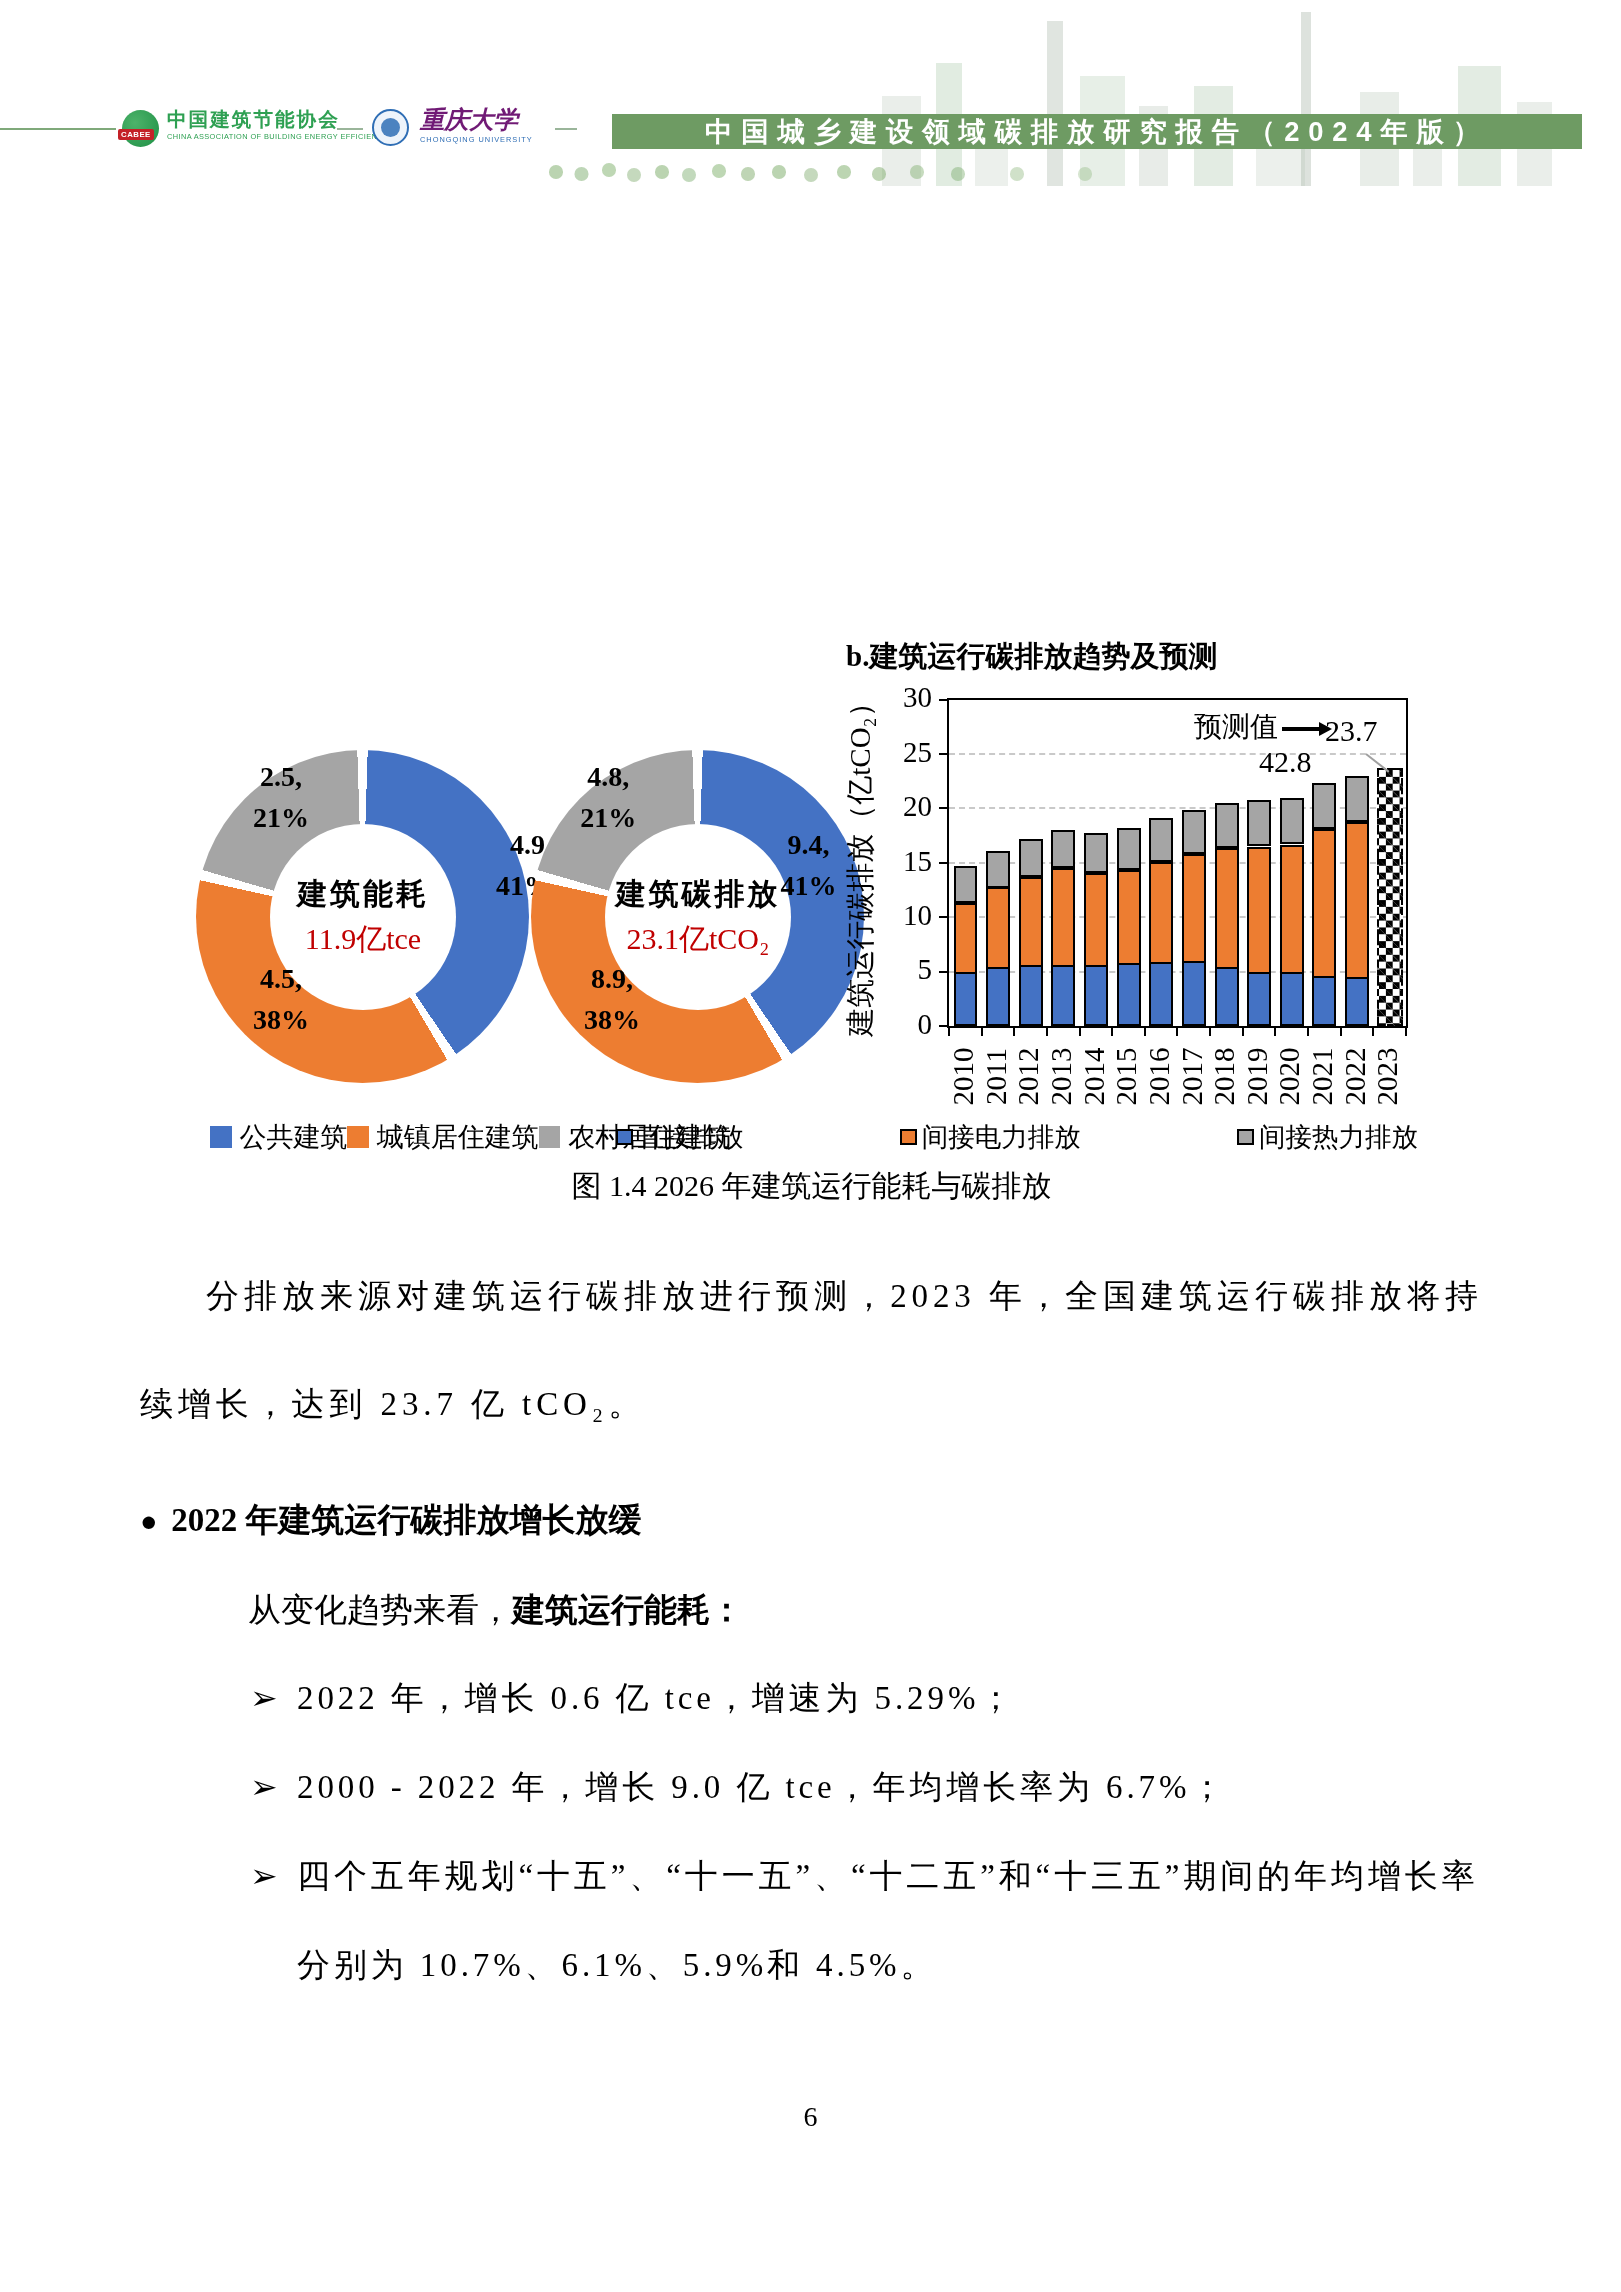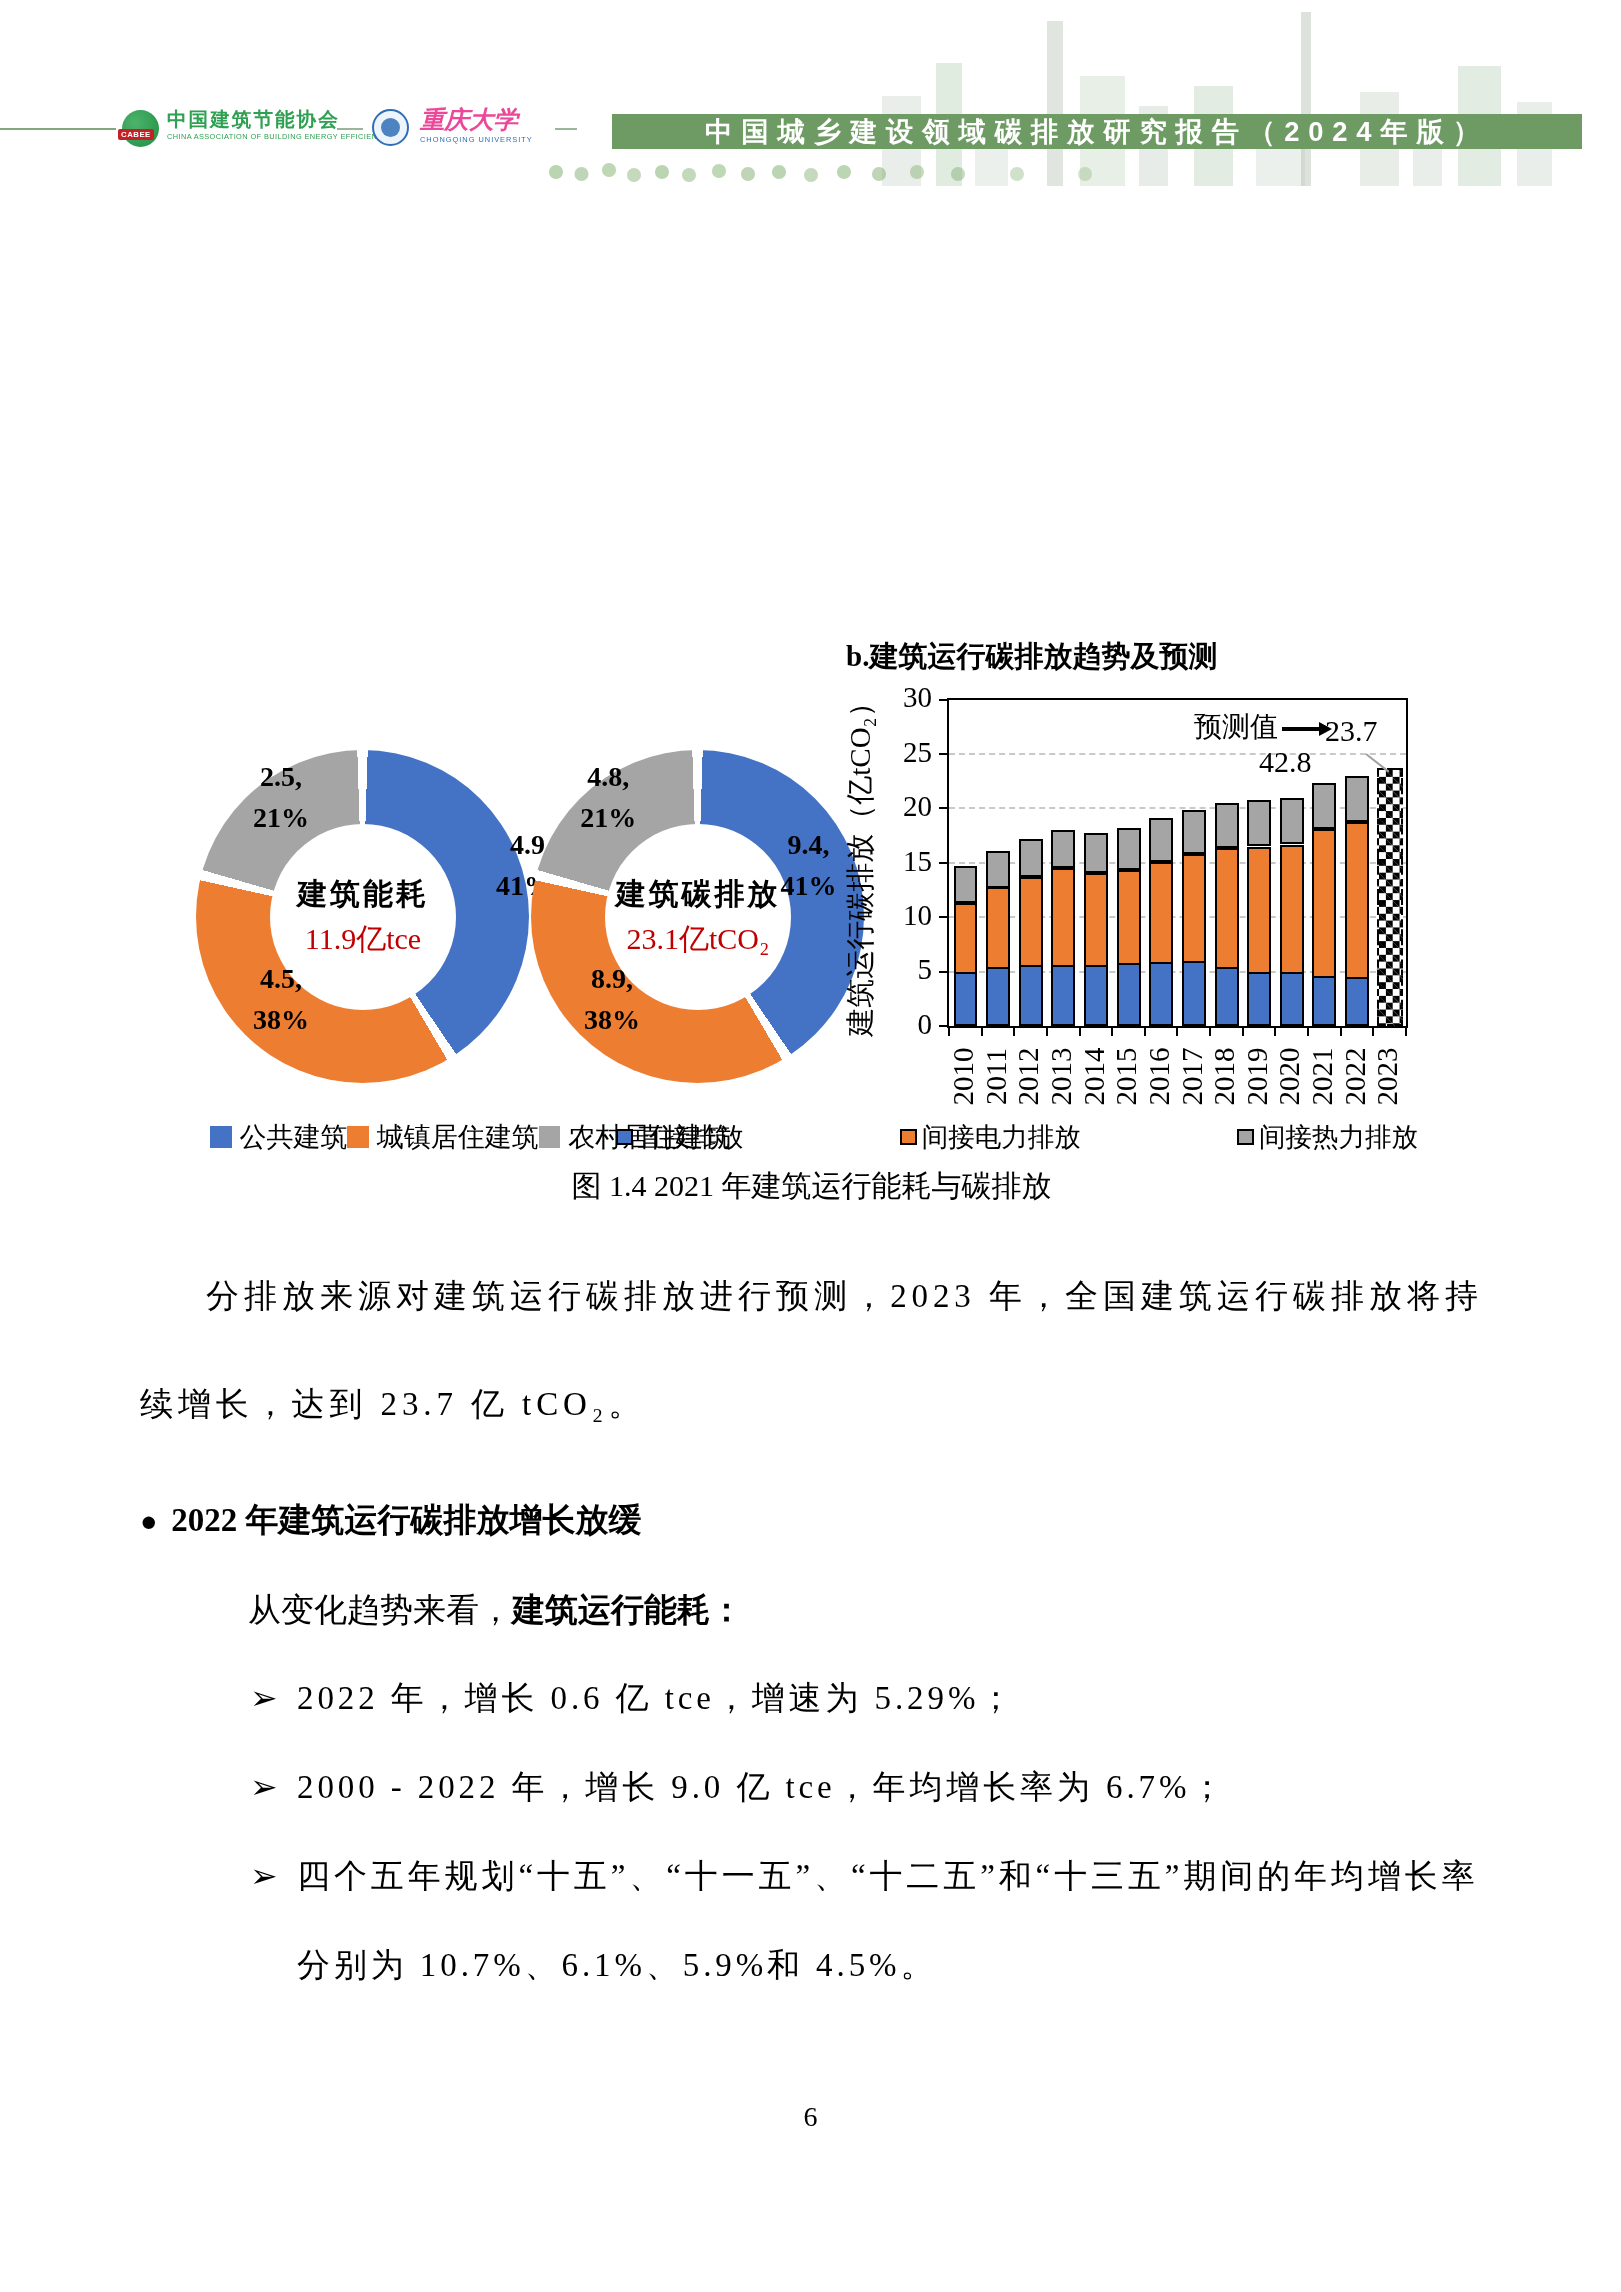--- a/index.html
+++ b/index.html
@@ -41,21 +41,21 @@
             font-size:19.6px;letter-spacing:2px;}
   .cabee-en{font-family:"Liberation Sans",sans-serif;color:#2ea052;font-size:7.4px;
             letter-spacing:0.4px;margin-top:3.9px;}
   .hdr-dash1{position:absolute;left:337px;top:128px;width:25.5px;height:2px;background:#9ab59a;}
   .cqu{position:absolute;left:372px;top:109px;width:37px;height:37px;border-radius:50%;
        border:2px solid #2f6eb5;box-sizing:border-box;background:#eef4fb;}
   .cqu i{position:absolute;left:6.9px;top:6.9px;width:19.6px;height:19.6px;border-radius:50%;
          background:#2f6eb5;opacity:.85;}
   .cqu-txt{position:absolute;left:420px;top:108px;line-height:1;}
   .cqu-cn{font-family:"Liberation Serif",serif;font-style:italic;font-weight:bold;
-          color:#ec4899;font-size:24.5px;}
+          color:#701a75;font-size:24.5px;}
   .cqu-en{font-family:"Liberation Sans",sans-serif;color:#2f6eb5;font-size:7.4px;
           letter-spacing:1px;margin-top:3.9px;}
   .hdr-dash2{position:absolute;left:555px;top:128px;width:21.6px;height:2px;background:#9ab59a;}
   .banner{position:absolute;left:612px;top:114px;width:970px;height:35px;background:#6e9b63;
           display:flex;align-items:center;justify-content:center;}
   .banner span{font-family:"Liberation Sans","DejaVu Sans",sans-serif;font-weight:bold;
                color:#fff;font-size:27.4px;letter-spacing:8.8px;white-space:nowrap;}
 
   
   .para{position:absolute;left:140px;width:1343px;font-size:33px;line-height:108px;
@@ -332,21 +332,21 @@
     <span class="leg-item">
       <span class="sw" style="background:#ED7D31;"></span>
       <span class="lg">间接电力排放</span>
     </span>
     <span class="leg-item">
       <span class="sw" style="background:#A5A5A5;"></span>
       <span class="lg">间接热力排放</span>
     </span>
   </div>
 
-  <div class="caption">图 1.4 2021 年建筑运行能耗与碳排放</div>
+  <div class="caption">图 1.4 2026 年建筑运行能耗与碳排放</div>
 
   <div class="para" id="p2">分排放来源对建筑运行碳排放进行预测，2023 年，全国建筑运行碳排放将持续增长，达到 23.7 亿 tCO₂。</div>
 
   <div class="sec-head">
     <span class="dot">●</span><span>2022 年建筑运行碳排放增长放缓</span>
   </div>
   <div class="lead">
     <span>从变化趋势来看，</span><b>建筑运行能耗：</b>
   </div>
   <ul class="blist">

